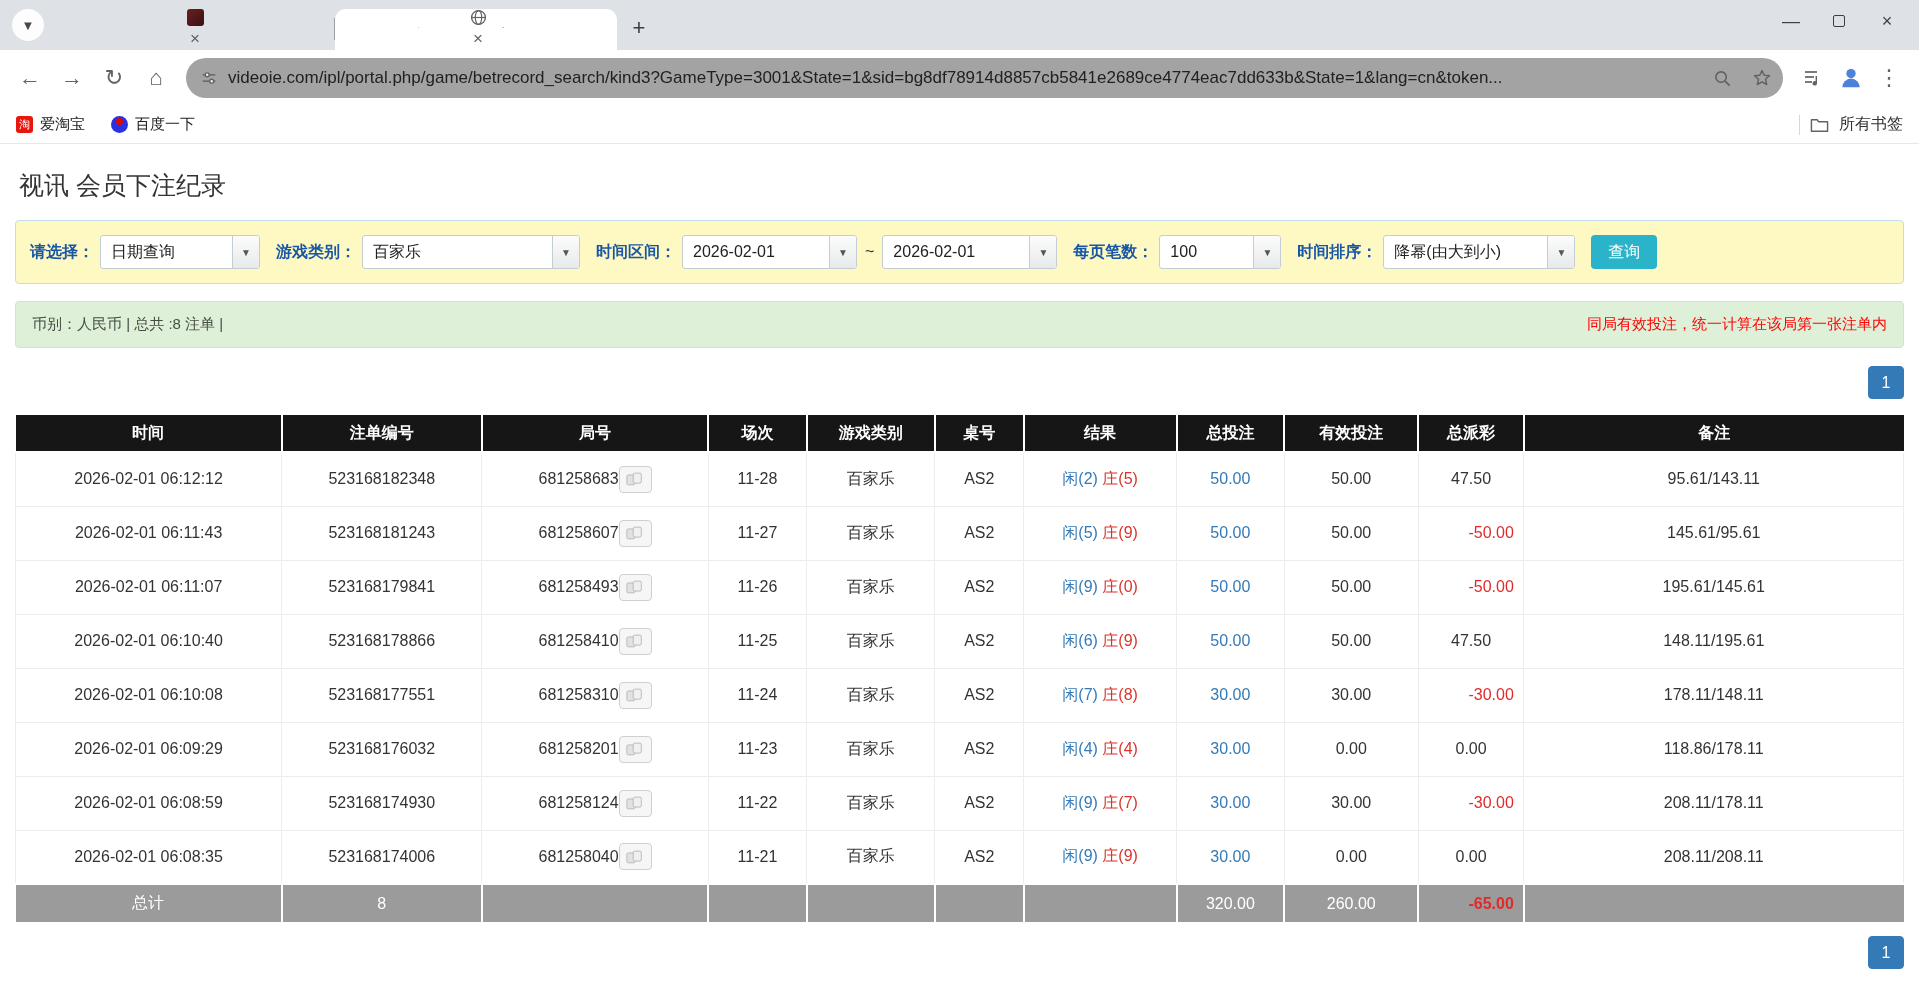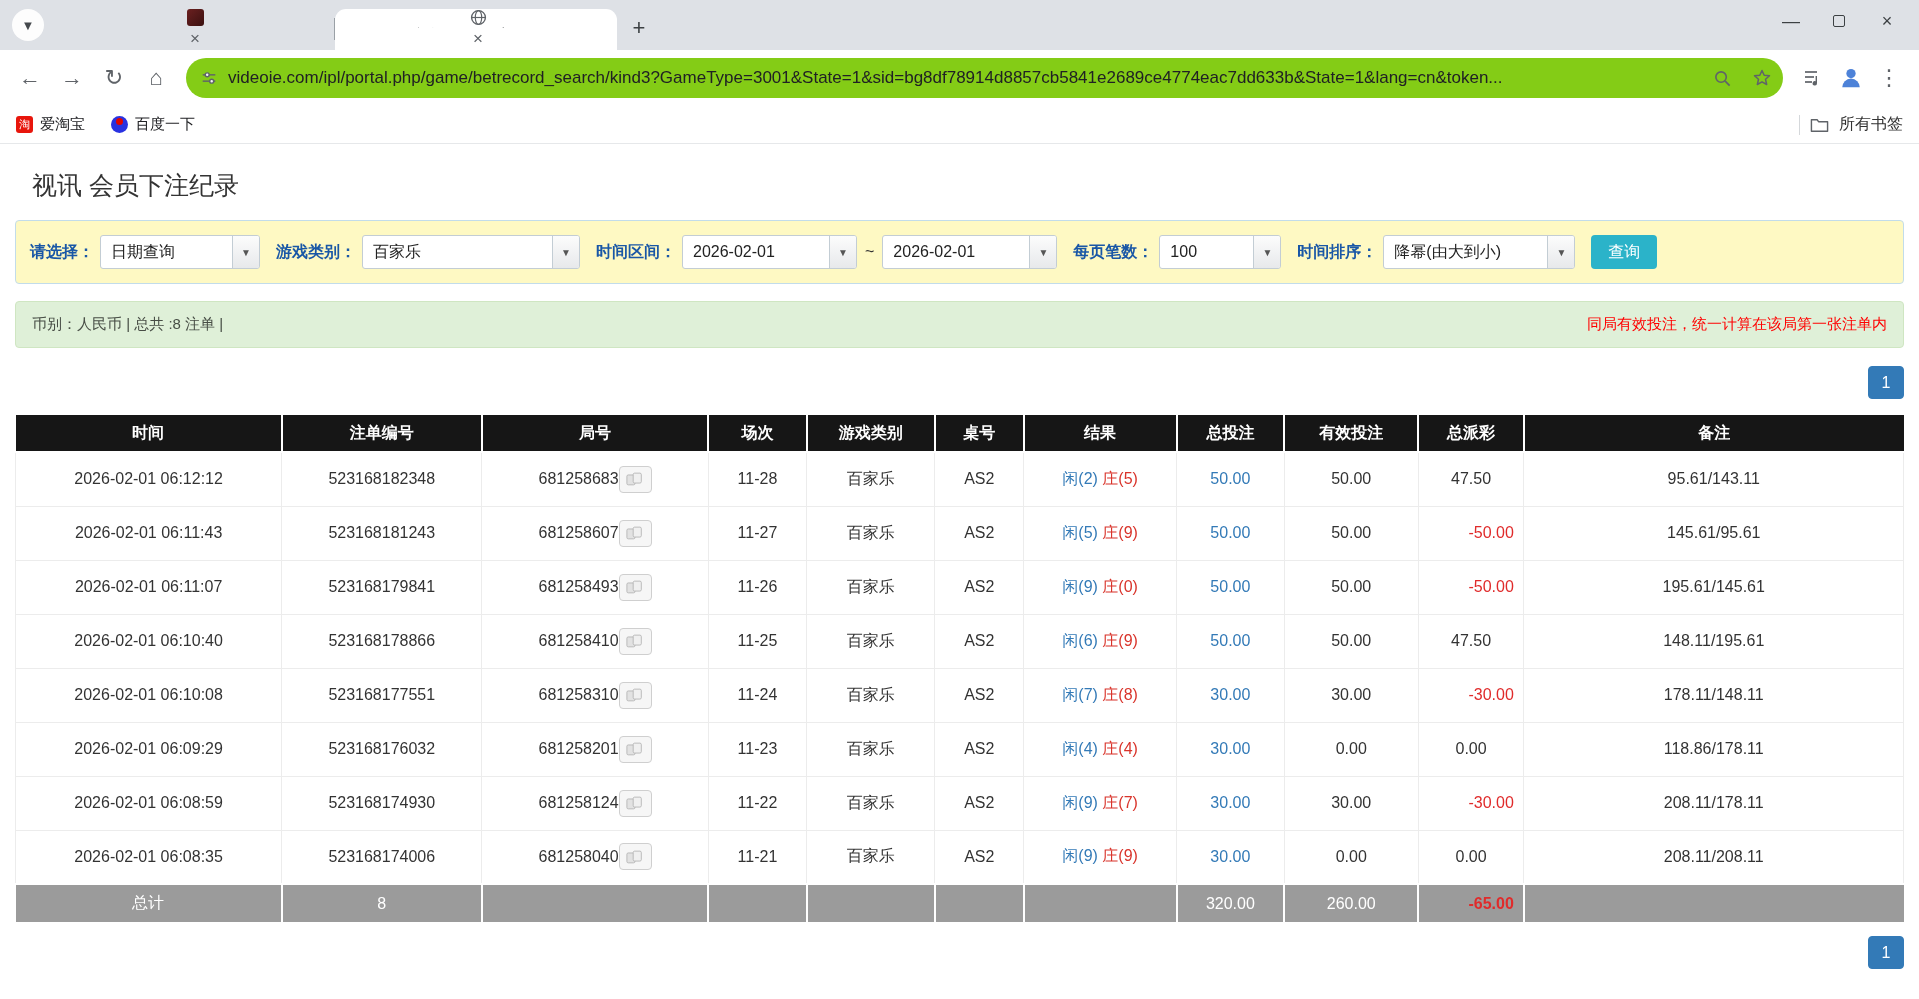--- a/index.html
+++ b/index.html
@@ -17,36 +17,36 @@
   .tab-divider { width:1px; height:22px; background:#9aa0a6; margin-bottom:10px; }
   .favicon-welcome { width:17px; height:17px; border-radius:3px; background:linear-gradient(135deg,#6b2020,#3a1010); flex:none; }
   .globe-icon { width:17px; height:17px; flex:none; }
   .newtab-btn { width:32px; height:32px; border-radius:50%; display:flex; align-items:center; justify-content:center; font-size:22px; color:#3c4043; margin:0 0 6px 6px; cursor:pointer; }
   .win-controls { margin-left:auto; display:flex; align-self:flex-start; height:42px; }
   .win-btn { width:48px; height:42px; display:flex; align-items:center; justify-content:center; font-size:18px; color:#3c4043; cursor:pointer; }
   .win-max-glyph { width:12px; height:12px; border:1.5px solid #3c4043; border-radius:2px; }
 
   .navbar { height:56px; background:#fff; display:flex; align-items:center; padding:0 10px; gap:2px; }
   .nav-btn { width:40px; height:40px; border-radius:50%; display:flex; align-items:center; justify-content:center; font-size:22px; color:#5f6368; cursor:pointer; flex:none; }
-  .addressbar { flex:1; height:40px; background:#84cc16; border-radius:20px; display:flex; align-items:center; padding:0 6px 0 14px; margin:0 8px; gap:10px; min-width:0;justify-content:flex-end; }
+  .addressbar { flex:1; height:40px; background:#a3a3a3; border-radius:20px; display:flex; align-items:center; padding:0 6px 0 14px; margin:0 8px; gap:10px; min-width:0;justify-content:flex-end; }
   .url-text { flex:1; font-size:17px; color:#202124; white-space:nowrap; overflow:hidden; }
   .addr-icon { width:30px; height:30px; border-radius:50%; display:flex; align-items:center; justify-content:center; flex:none; cursor:pointer; }
   .avatar { width:32px; height:32px; border-radius:50%; display:flex; align-items:center; justify-content:center; cursor:pointer; }
 
   .bookmarksbar { height:38px; background:#fff; display:flex; align-items:center; padding:0 16px; gap:26px; border-bottom:1px solid #e6e8ea; }
   .bookmark { display:flex; align-items:center; gap:7px; font-size:15px; color:#202124; cursor:pointer; }
   .bm-taobao { width:17px; height:17px; background:#e8160c; border-radius:3px; color:#fff; font-size:11px; display:flex; align-items:center; justify-content:center; }
   .bm-baidu { width:17px; height:17px; border-radius:50%; background:#2932e1; position:relative; }
   .bm-baidu:after { content:""; position:absolute; width:7px; height:7px; border-radius:50%; background:#e10600; left:5px; top:2px; }
   .bookmarks-right { margin-left:auto; display:flex; align-items:center; gap:10px; }
   .bm-sep { width:1px; height:20px; background:#d5d8db; }
 
   
   .page { padding:0 15px; }
-  .page-title { font-size:25px; font-weight:500; color:#333; margin:25px 0 18px 17px; }
+  .page-title { font-size:25px; font-weight:500; color:#333; margin:25px 0 18px 4px; }
 
   .filter-panel { background:#fef9c3; border:1px solid #c2dcea; border-radius:4px; padding:14px 14px; display:flex; align-items:center; flex-wrap:nowrap; }
   .filter-group { display:flex; align-items:center; margin-right:16px; white-space:nowrap; }
   .filter-label { color:#1957a6; font-weight:bold; font-size:16px; margin-right:6px; }
   .combo { display:inline-flex; height:34px; background:#fff; border:1px solid #c3cdd4; border-radius:3px; overflow:hidden; }
   .combo .combo-val { display:flex; align-items:center; padding:0 10px; font-size:16px; color:#222; flex:1; min-width:0; }
   .combo .combo-arrow { width:27px; border-left:1px solid #c3cdd4; background:linear-gradient(#fcfcfc,#e7e9eb); display:flex; align-items:center; justify-content:center; color:#555; font-size:10px; cursor:pointer; flex:none; }
   .w-select { width:160px; } .w-game { width:218px; } .w-date { width:175px; } .w-pp { width:122px; } .w-sort { width:192px; }
   .tilde { font-size:16px; color:#333; margin:0 8px; }
   .search-btn { height:34px; padding:0 17px; background:#2bb3c9; color:#fff; border:none; border-radius:4px; font-size:16px; cursor:pointer; font-family:inherit; }

